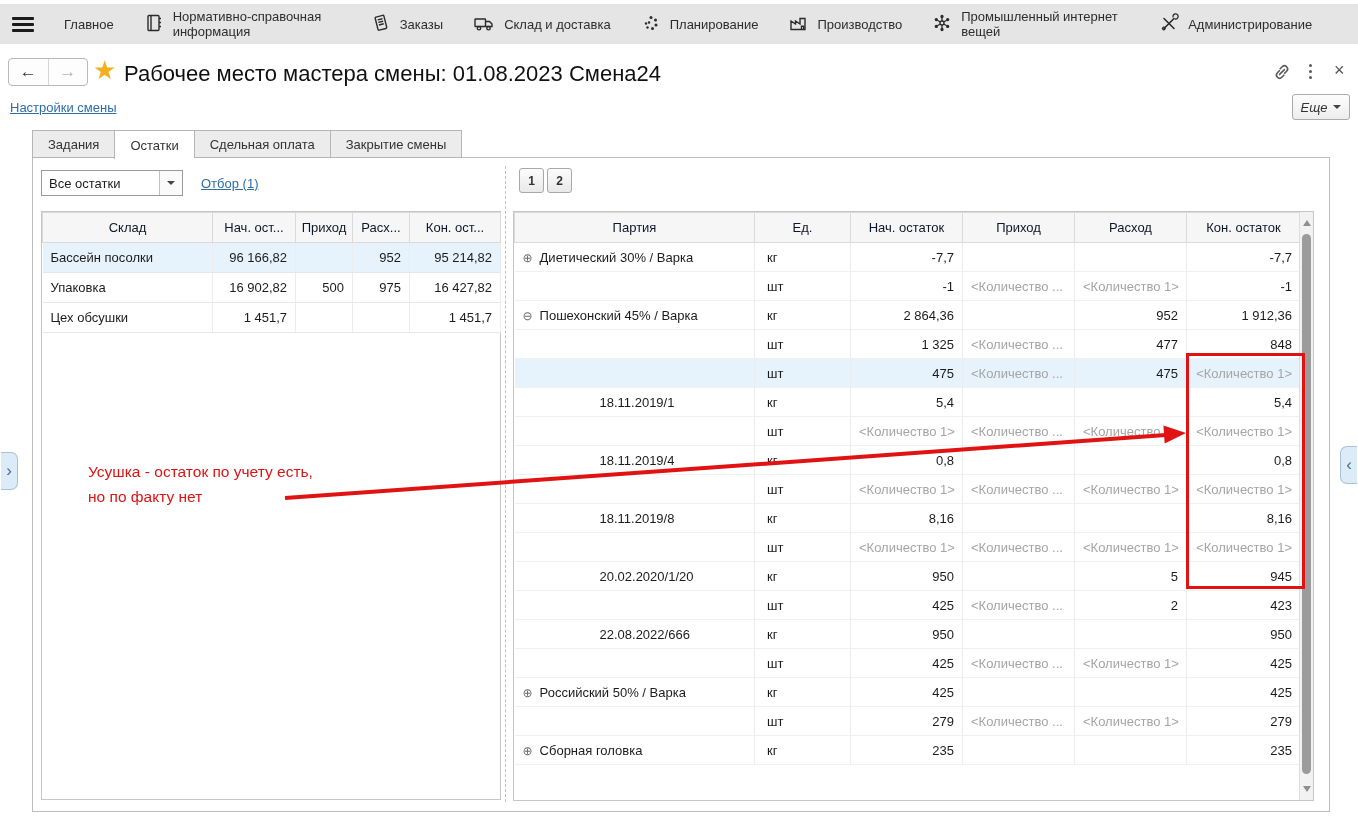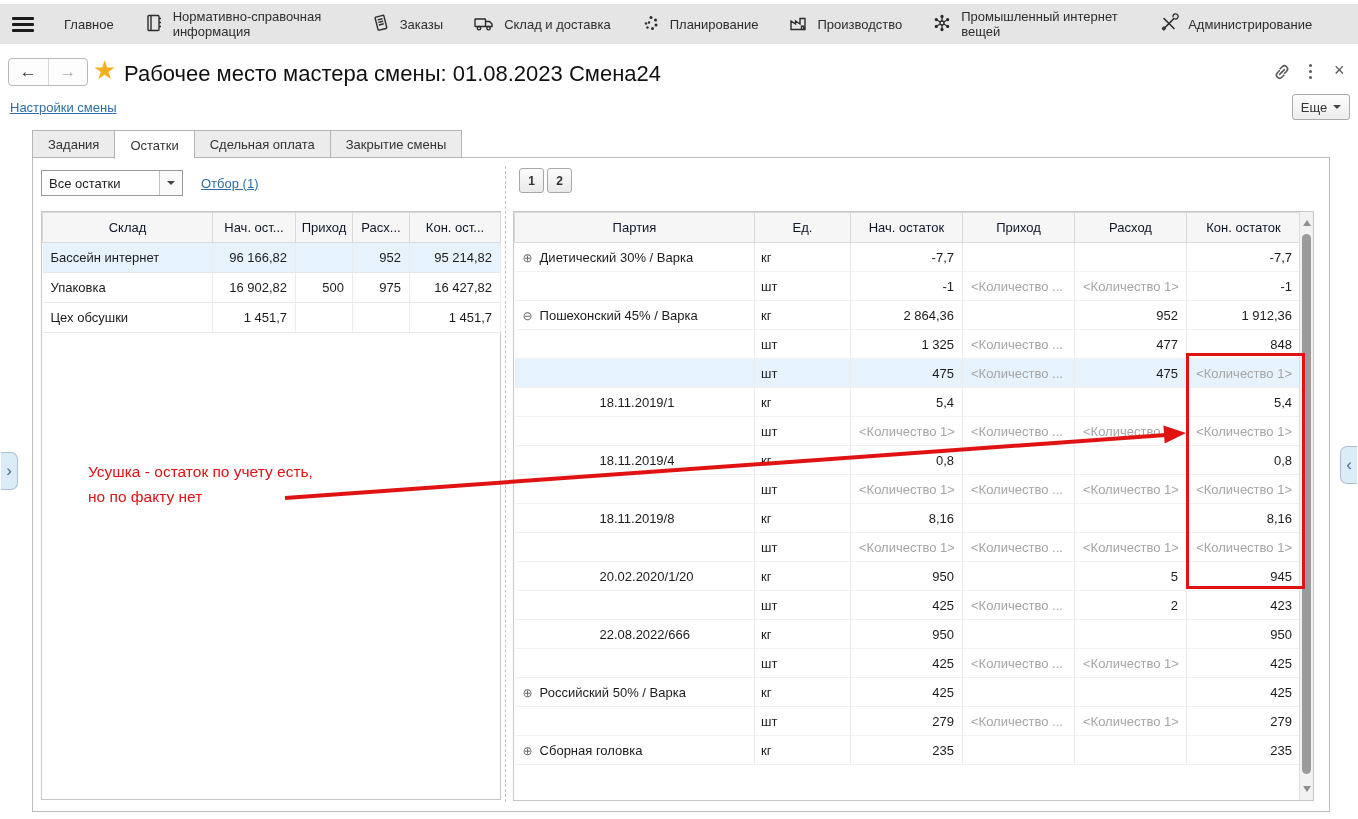--- a/index.html
+++ b/index.html
@@ -27,21 +27,21 @@
   .hdr-ico { position:absolute; top:62px; cursor:pointer; }
   .hdr-ico.link { left:1272px; }
   .kebab { left:1309px; top:64px; display:flex; flex-direction:column; gap:3px; }
   .kebab i { width:3px; height:3px; background:#5a5a5a; border-radius:50%; display:block; }
   .hdr-ico.close { left:1334px; top:60px; font-size:18px; color:#555; }
   
   .lnk { color:#2e6da8; text-decoration:underline; cursor:pointer; }
   .settings-link { position:absolute; left:10px; top:100px; }
   .more-btn { position:absolute; left:1292px; top:94px; width:58px; height:26px;
     border:1px solid #ababab; border-radius:3px; background:linear-gradient(#fdfdfd,#ededed);
-    display:flex; align-items:center; justify-content:center; gap:6px; cursor:pointer; color:#333; }
+    display:flex; align-items:center; justify-content:center; gap:6px; cursor:pointer; color:#333;font-style:italic; }
   .caret { width:0; height:0; border-left:4px solid transparent; border-right:4px solid transparent; border-top:4px solid #444; }
   
   .tabs { position:absolute; left:32px; top:130px; display:flex; z-index:3; }
   .tab { height:28px; padding:0 15px; display:flex; align-items:center; cursor:pointer;
     background:#ececec; border:1px solid #b5b5b5; border-right:none; color:#333; }
   .tab:last-child { border-right:1px solid #b5b5b5; }
   .tab.active { background:#fff; height:29px; border-bottom:none; }
   
   .content { position:absolute; left:32px; top:157px; width:1298px; height:655px;
     background:#fff; border:1px solid #bdbdbd; z-index:1; }
@@ -62,21 +62,21 @@
   td.num { text-align:right; }
   td.lft { text-align:left; }
   td.ph { color:#a5a5a5; }
   tr.sel td { background:#e7f3fc; }
   td.cur { background:#d9ecf9; box-shadow:inset 0 0 0 1px #7fb3dc; }
   .grid-right td { height:29px; border-bottom:1px solid #f1f1f1; }
   .grid-right tr.gs td { border-top:1px solid #dcdcdc; }
   td.namec { padding-left:8px; }
   td.namec .exp { color:#6d6d6d; font-size:12px; margin-right:7px; cursor:pointer; }
   td.namec.child { padding-left:85px; }
-  td.unit { padding-left:6px; }
+  td.unit { padding-left:12px; }
   
   .splitter { position:absolute; left:472px; top:8px; height:636px; border-left:1px dashed #c0c0c0; }
   
   .pager { position:absolute; left:486px; top:10px; display:flex; gap:3px; }
   .pager .pg { width:25px; height:25px; border:1px solid #a8a8a8; border-radius:3px;
     background:linear-gradient(#fcfcfc,#e9e9e9); display:flex; align-items:center; justify-content:center;
     font-weight:700; font-size:12px; color:#333; cursor:pointer; }
   
   .vscroll { position:absolute; right:0; top:0; bottom:0; width:14px; background:#f2f2f2; border-left:1px solid #ddd; }
   .vscroll .thumb { position:absolute; left:2px; width:9px; top:22px; height:540px; background:#9b9b9b; border-radius:5px; }
@@ -252,21 +252,21 @@
           <tr>
             <th>Склад</th>
             <th>Нач. ост...</th>
             <th>Приход</th>
             <th>Расх...</th>
             <th>Кон. ост...</th>
           </tr>
         </thead>
       <tbody>
           <tr class="sel">
-            <td class="">Бассейн интернет</td>
+            <td class="">Бассейн посолки</td>
             <td class="num">96 166,82</td>
             <td class="num"></td>
             <td class="num">952</td>
             <td class="num">95 214,82</td>
           </tr>
           <tr>
             <td class="">Упаковка</td>
             <td class="num">16 902,82</td>
             <td class="num">500</td>
             <td class="num">975</td>

